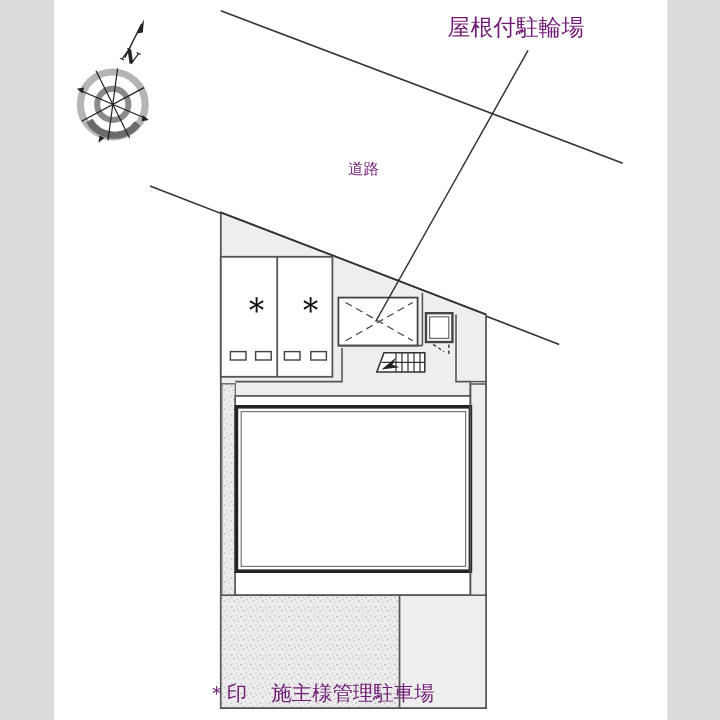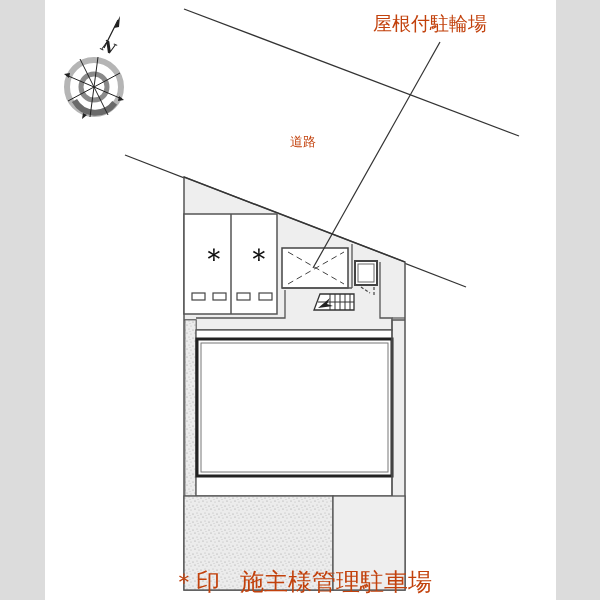--- a/index.html
+++ b/index.html
@@ -1,23 +1,23 @@
 <!DOCTYPE html>
 <html><head>
   <meta charset="utf-8">
   <style>
     html, body { margin: 0; padding: 0; }
     body { width: 600px; height: 600px; background: #dcdcdc; position: relative; overflow: hidden;
            font-family: "DejaVu Sans", "Liberation Sans", sans-serif; }
     .canvas { position: absolute; left: 45px; top: 0; width: 511px; height: 600px; background: #ffffff; }
     svg.map { position: absolute; left: 0; top: 0; width: 600px; height: 600px; }
-    .label { position: absolute; color: #c2410c; white-space: nowrap; line-height: 1; }
+    .label { position: absolute; color: #701a75; white-space: nowrap; line-height: 1; }
     .lbl-bike { left: 373px; top: 14px; font-size: 19px; }
     .lbl-road { left: 290px; top: 135px; font-size: 13px; }
-    .lbl-legend { left: 172px; top: 570px; font-size: 24px; }
+    .lbl-legend { left: 172px; top: 570px; font-size: 17px; }
     .lbl-legend .gap { display: inline-block; width: 20px; }
     .star { position: absolute; font-size: 30px; color: #111; line-height: 1; font-family: "DejaVu Sans", sans-serif; }
     .star-1 { left: 199px; top: 244px; }
     .star-2 { left: 244px; top: 244px; }
   </style>
 </head>
 <body>
 
 <div class="canvas"></div>
 

